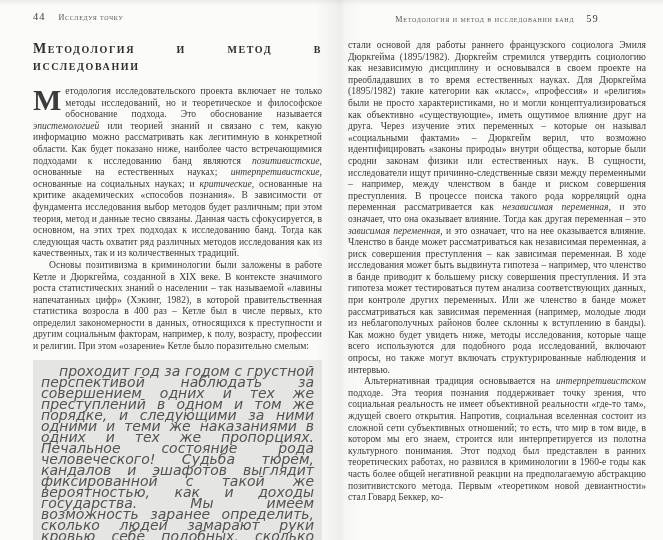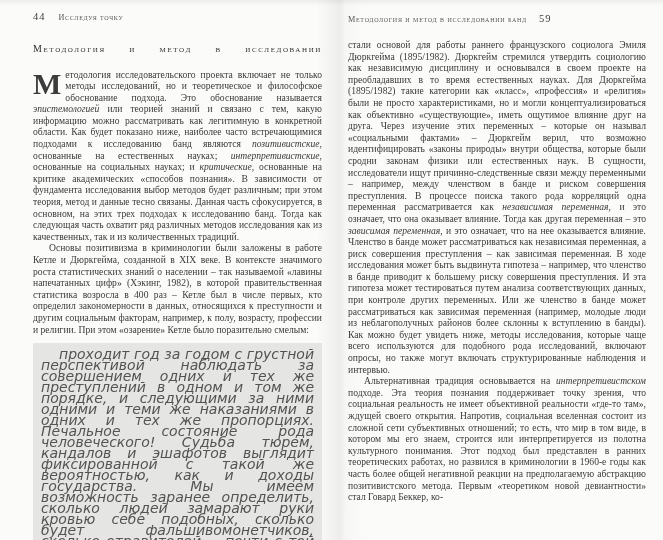--- a/index.html
+++ b/index.html
@@ -22,23 +22,23 @@
   .page.right{left:348px;top:13px;width:298px;}
 
   .running-head{
     display:flex;align-items:baseline;gap:13px;color:#565656;
     height:13px;
   }
   .running-head .num{font-size:10.5px;color:#3f3f3f;letter-spacing:1px;}
   .running-head .head-text{
     font-size:8.2px;font-variant:small-caps;letter-spacing:0.7px;color:#575757;
   }
-  .running-head.right{justify-content:flex-start;gap:12px;}
+  .running-head.right{justify-content:center;gap:12px;}
 
-  .title{margin:17px 0 0;color:#2e2e2e;font-weight:normal;font-size:10px;line-height:16.5px;}
+  .title{margin:17px 0 0;color:#2e2e2e;font-weight:bold;font-size:14px;line-height:16.5px;}
   .title .t1{
     display:block;font-variant:small-caps;letter-spacing:1.6px;word-spacing:3px;
     text-align:justify;text-align-last:justify;
   }
   .title .t2{display:block;font-variant:small-caps;letter-spacing:2px;text-align:right;}
 
   p.body{
     margin:0;font-size:9.6px;line-height:11.6px;text-align:justify;
     color:#3a3a3a;
   }

